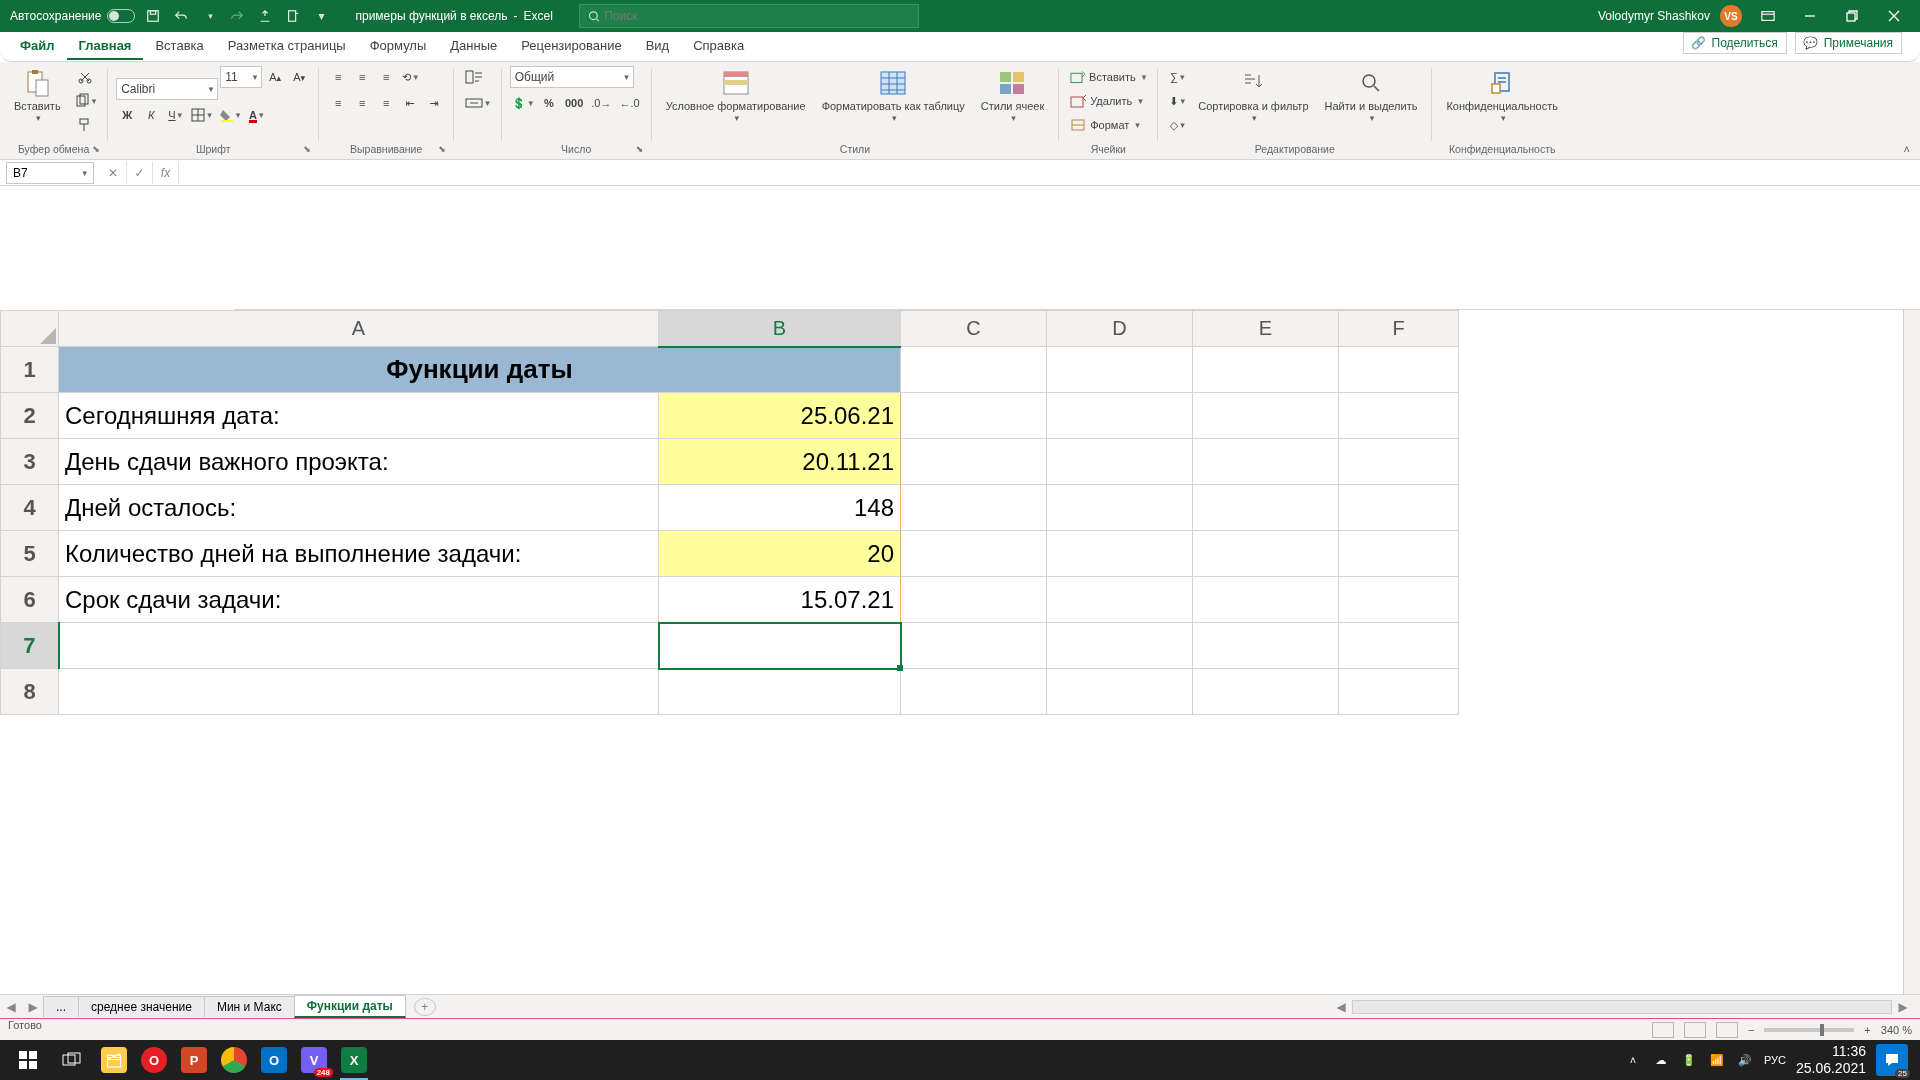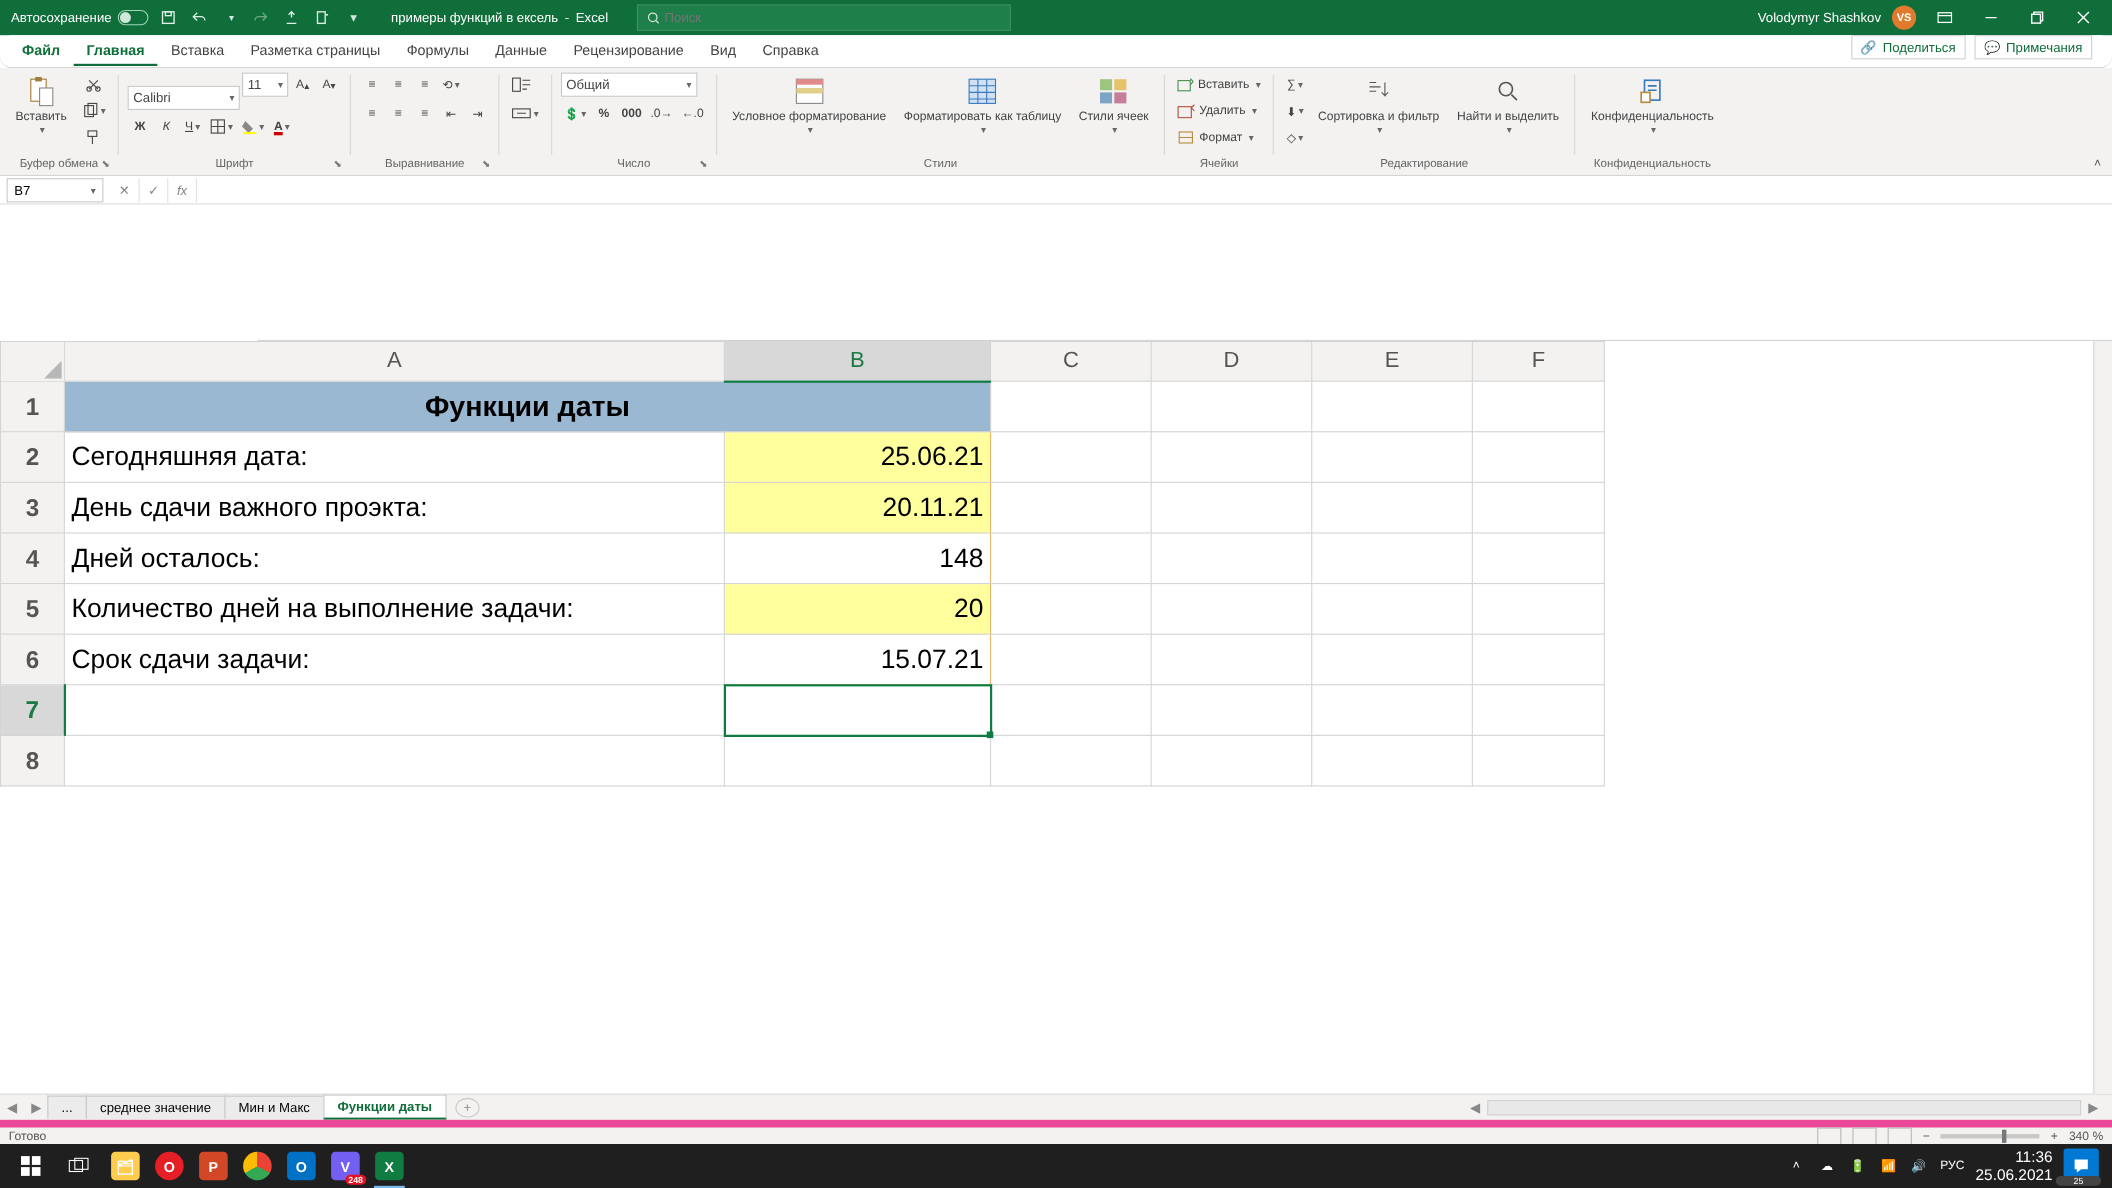--- a/index.html
+++ b/index.html
@@ -84,37 +84,37 @@
 
 .sheettabs { height:24px; background:#f3f2f1; border-top:1px solid #d4d4d4; display:flex; align-items:center; font-size:12px; }
 .nav-arrow { width:22px; text-align:center; color:#888; cursor:pointer; }
 .sheet-tab { padding:3px 12px; border:1px solid #c8c8c8; border-bottom:none; background:#ececec; margin-left:-1px; cursor:pointer; }
 .sheet-tab.active { background:#fff; border-bottom:2px solid #0f6e3a; color:#0f6e3a; font-weight:600; }
 .add-sheet { width:22px; height:18px; border:1px solid #c8c8c8; border-radius:50%; display:flex; align-items:center; justify-content:center; margin-left:8px; color:#888; cursor:pointer; }
 .st-scroll { flex:1; display:flex; align-items:center; justify-content:flex-end; padding-right:6px; }
 .st-scroll-track { width:540px; height:14px; background:#e8e8e8; border:1px solid #cfcfcf; }
 
 
-.statusbar { height:22px; background:#f3f2f1; border-top:7px solid #ec4899; display:flex; align-items:center; font-size:11px; color:#555; padding:0 8px; }
+.statusbar { height:22px; background:#f3f2f1; border-top:1px solid #ec4899; display:flex; font-size:11px; color:#555; padding:0 8px; }
 .sb-right { margin-left:auto; display:flex; align-items:center; gap:10px; }
 .view-btn { width:22px; height:16px; border:1px solid #b7b7b7; cursor:pointer; }
 .zoom-slider { width:90px; height:4px; background:#c8c8c8; position:relative; }
 .zoom-slider::after { content:""; position:absolute; left:62%; top:-4px; width:4px; height:12px; background:#777; }
 
 
 .taskbar { height:40px; background:#1f1f1f; display:flex; align-items:center; padding:0 6px; color:#fff; font-size:11px; }
 .tb-btn { width:44px; height:40px; display:flex; align-items:center; justify-content:center; cursor:pointer; }
 .tb-app { width:40px; height:40px; display:flex; align-items:center; justify-content:center; cursor:pointer; position:relative; }
 .tb-app.active::after { content:""; position:absolute; bottom:0; left:6px; right:6px; height:2px; background:#76b9ed; }
 .app-ico { width:26px; height:26px; border-radius:4px; display:flex; align-items:center; justify-content:center; font-size:13px; font-weight:700; }
 .tb-right { margin-left:auto; display:flex; align-items:center; gap:10px; padding-right:6px; }
 .tray-ico { width:18px; text-align:center; }
 .clock { text-align:right; line-height:1.2; font-size:14px; }
 .notif { width:32px; height:32px; background:#0078d4; border-radius:3px; display:flex; align-items:center; justify-content:center; position:relative; }
-.notif-badge { position:absolute; right:-2px; bottom:-2px; background:#444; color:#fff; font-size:8px; padding:0 16px; border-radius:6px; }
+.notif-badge { position:absolute; right:-2px; bottom:-2px; background:#444; color:#fff; font-size:8px; padding:0 3px; border-radius:6px; }
 
 svg { display:block; }
 .chev { font-size:9px; color:#666; margin-left:2px; }
 </style>
 </head>
 <body>
 
 <div class="titlebar">
   <div class="ts-left">
     <div class="autosave">

